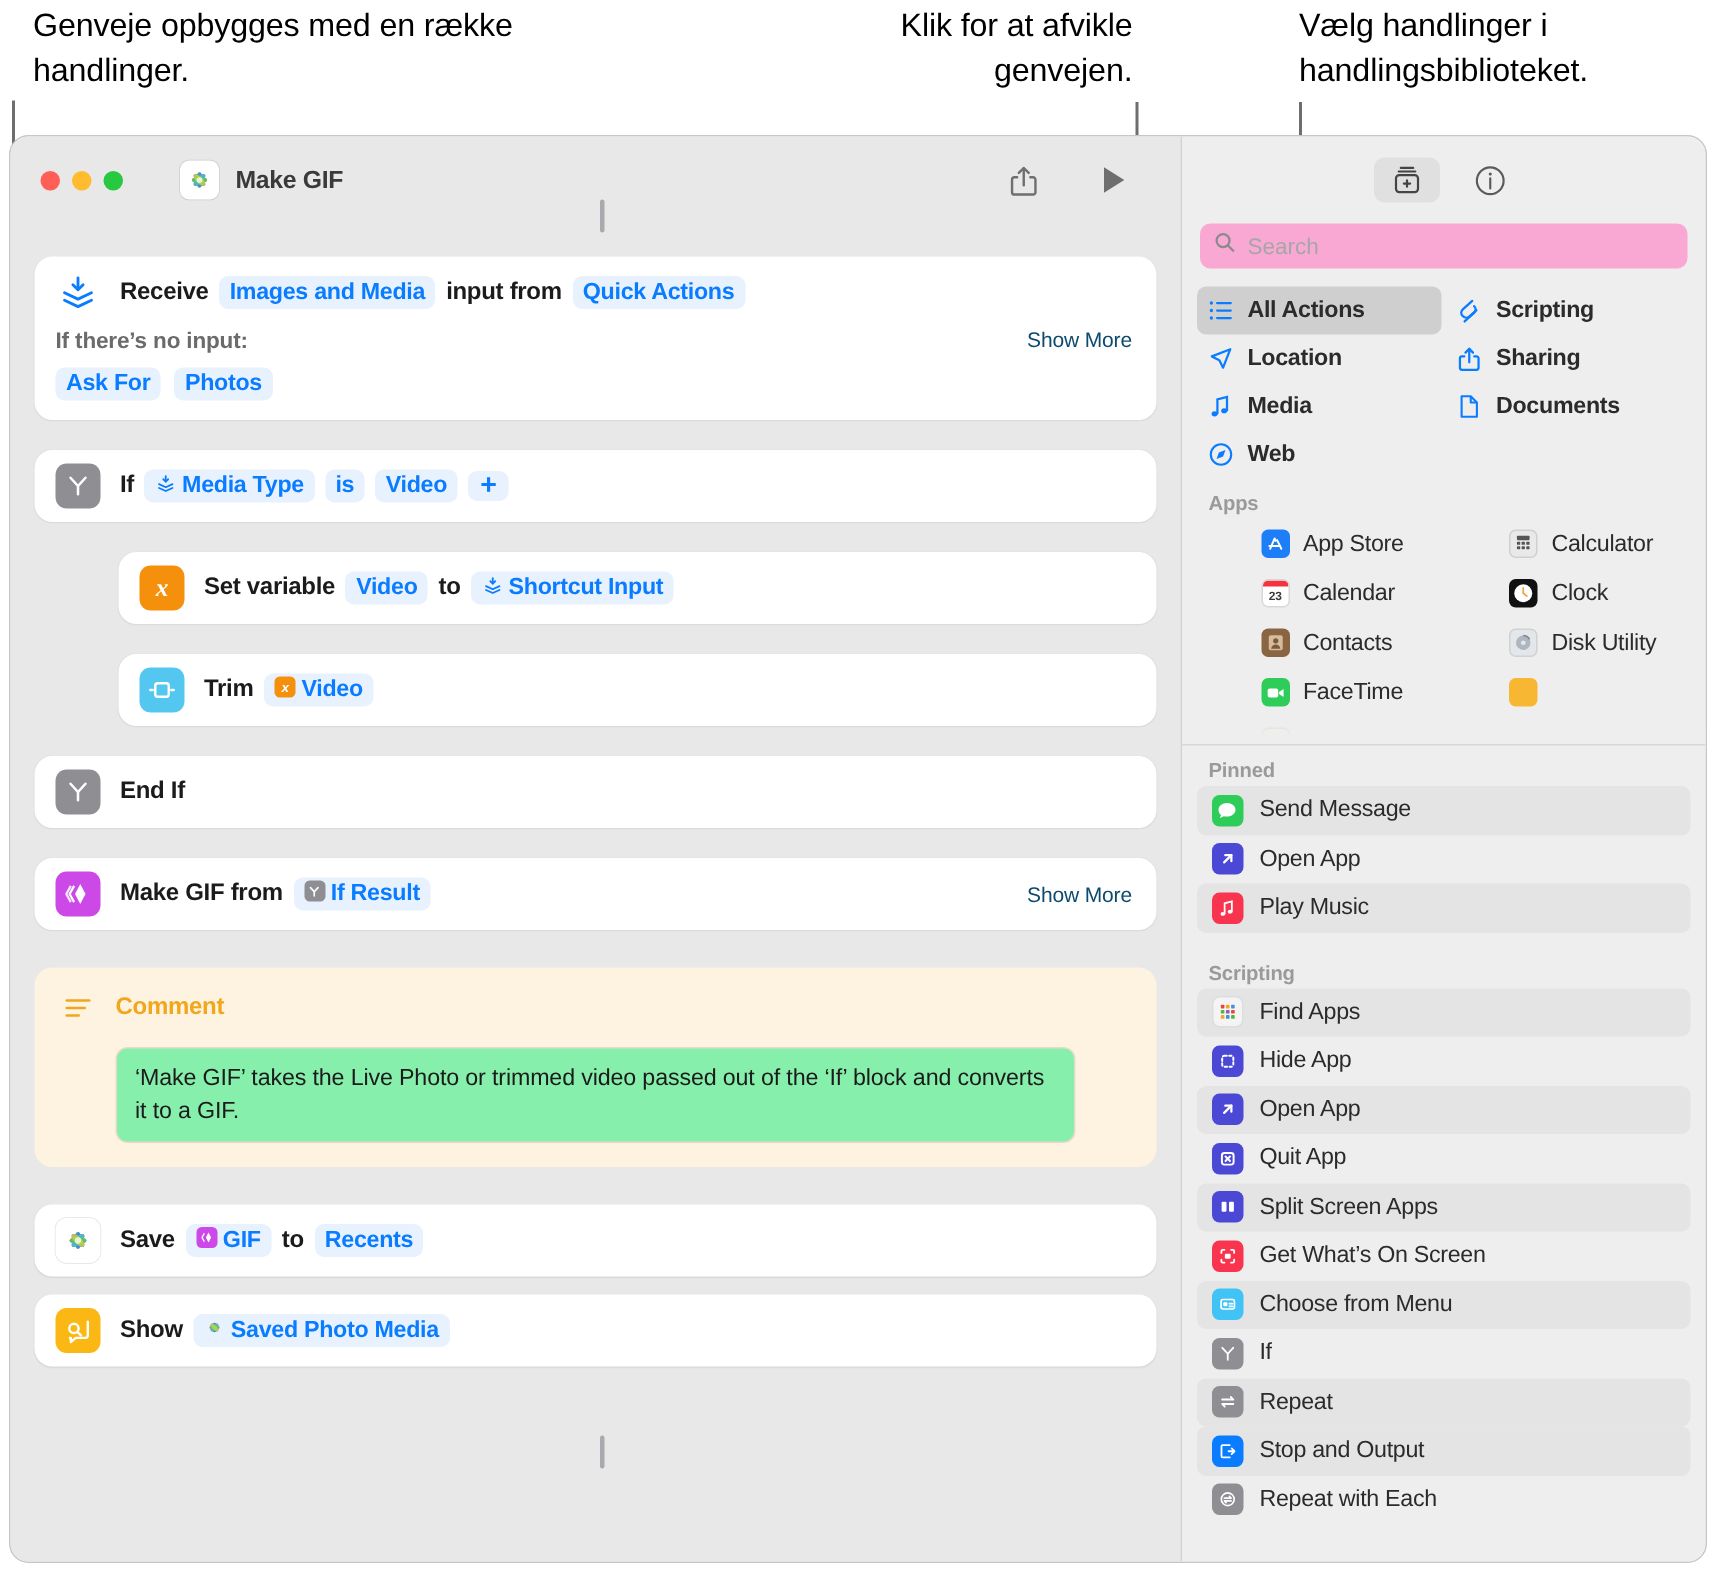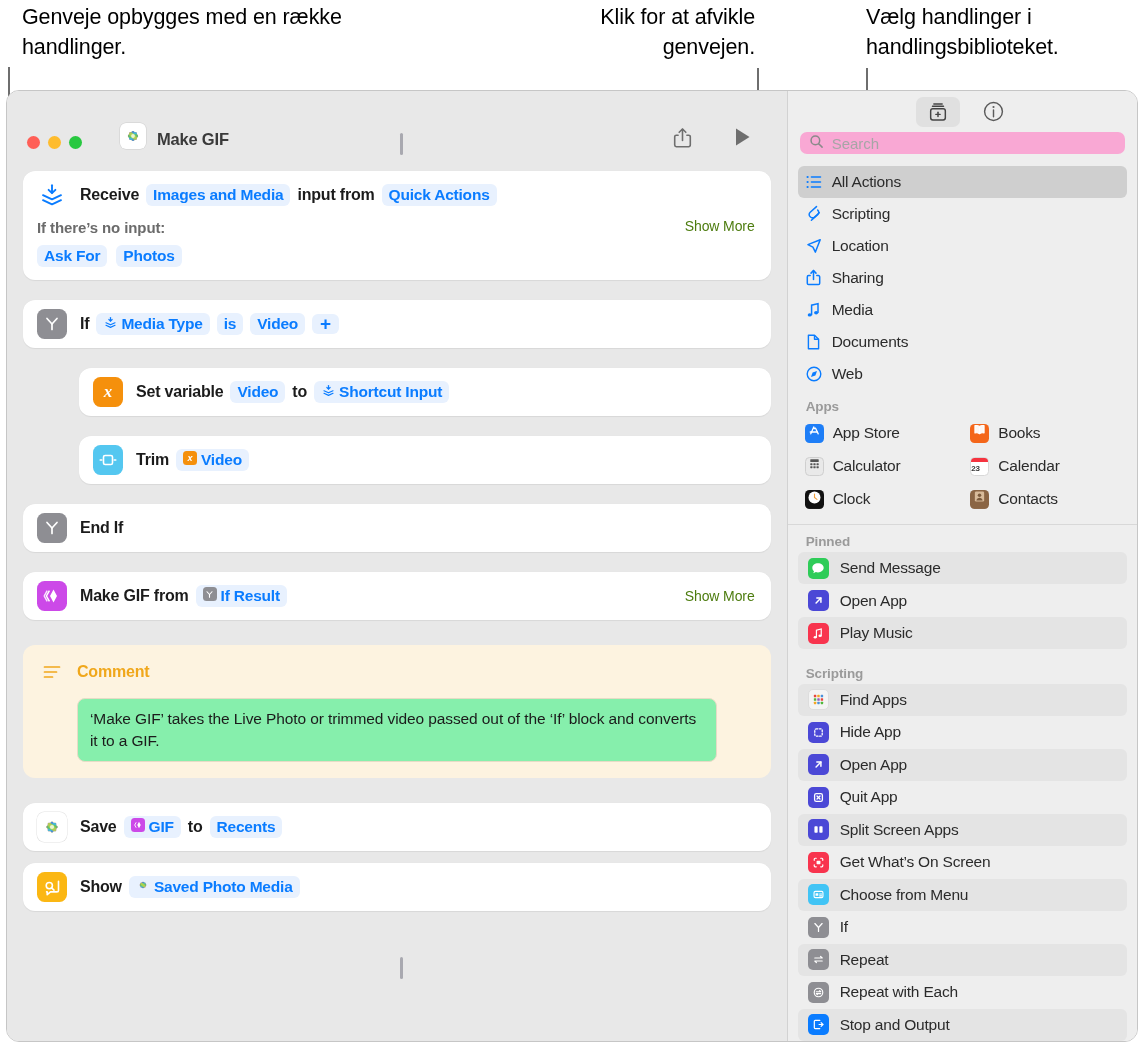--- a/index.html
+++ b/index.html
@@ -49,21 +49,21 @@
 
   
   #editor {
     width: 781px; height: 100%;
     background: #e8e8e8;
     position: relative;
     overflow: hidden;
   }
   #titlebar {
     height: 58px;
-    display: flex; align-items: flex-end;
+    display: flex; align-items: center;
     padding: 0 16px 0 20px;
     position: relative;
   }
   .traffic { display: flex; gap: 8px; align-items: center; }
   .dot { width: 13px; height: 13px; border-radius: 50%; }
   .dot.red { background: #ff5f57; }
   .dot.yellow { background: #febc2e; }
   .dot.green { background: #28c840; }
 
   #app-icon {
@@ -129,21 +129,21 @@
     letter-spacing: -0.2px;
     white-space: nowrap;
   }
   .tok .minicon { width: 14px; height: 14px; display:inline-flex; align-items:center; justify-content:center; }
   .tok .minibox { width: 14px; height: 14px; border-radius: 3.5px; display:inline-flex; align-items:center; justify-content:center; font-size: 9px; color:#fff; font-weight:700; font-style: italic; }
 
   .gap { width: 7px; display: inline-block; }
 
   .showmore {
     position: absolute; right: 16px; top: 50%; transform: translateY(-50%);
-    font-size: 14px; color: #4d7c0f; letter-spacing: -0.1px;
+    font-size: 14px; color: #0c4a6e; letter-spacing: -0.1px;
   }
 
   
   .subrow { padding: 0 14px 13px 14px; }
   .sublabel { font-size: 15px; font-weight: 700; color: #6b6b6b; margin-bottom: 9px; letter-spacing: -0.1px; }
   .subtoks { display: flex; gap: 9px; }
 
   
   .comment {
     background: #fdf3e0;
@@ -184,22 +184,22 @@
     display: flex; align-items: center; gap: 8px; padding: 0 9px;
   }
   #search input {
     border: none; outline: none; background: transparent;
     font-size: 15px; color: #333; width: 100%;
     font-family: "Liberation Sans", sans-serif;
   }
   #search input::placeholder { color: #a6a6a6; }
 
   .cat-grid {
-    display: grid; grid-template-columns: 1fr;
-    padding: 0 10px; column-gap: 2px;
+    display: grid; grid-template-columns: 1fr 1fr;
+    padding: 0 10px; column-gap: 2px; font-weight: bold;
   }
   .cat {
     display: flex; align-items: center; gap: 9px;
     height: 32px; padding: 0 7px; border-radius: 6px;
     font-size: 15.5px; color: #2b2b2b; letter-spacing: -0.2px;
   }
   .cat.sel { background: #cfcfcf; }
   .cat .ci { width: 18px; height: 18px; flex: 0 0 18px; display:flex; align-items:center; justify-content:center; }
 
   .sec-head {
@@ -207,22 +207,22 @@
     padding: 9px 18px 3px 18px; letter-spacing: -0.1px;
   }
   .apps-grid { display: grid; grid-template-columns: 1fr 1fr; padding: 0 10px; column-gap: 2px; }
   .app {
     display: flex; align-items: center; gap: 9px;
     height: 33px; padding: 0 7px; border-radius: 6px;
     font-size: 15.5px; color: #2b2b2b; letter-spacing: -0.2px;
   }
   .appico {
     width: 19px; height: 19px; flex: 0 0 19px;
-    border-radius: 4.5px; display: flex; justify-content: center;
-    font-size: 10px; color: #fff; overflow: hidden;
+    border-radius: 4.5px; display: flex; align-items: center; justify-content: center;
+    font-size: 10px; color: #fff; overflow: hidden; margin-left: 36px;
   }
   #apps-clip { height: 150px; overflow: hidden; position: relative; }
   #apps-fade {
     position: absolute; left: 0; right: 0; bottom: 0; height: 16px;
     background: linear-gradient(rgba(238,238,238,0), #eeeeee 75%);
   }
   .divider { height: 1px; background: #d8d8d8; margin: 0; }
 
   .lrow {
     display: flex; align-items: center; gap: 11px;
@@ -655,29 +655,20 @@
         <div class="apps-grid">
           <div class="app">
             <span class="appico" style="background:#1e7ef7;">
               <svg width="13" height="13" viewBox="0 0 14 14" fill="none" stroke="#fff" stroke-width="1.4" stroke-linecap="round" stroke-linejoin="round">
                   <path d="M3 10.6 6.2 3.2 7 5"></path>
                   <path d="M11 10.6 8 4.4"></path>
                   <path d="M2.4 8.6h7.4"></path>
                 </svg>
             </span>
             <span>App Store</span>
-          </div>
-          <div class="app">
-            <span class="appico" style="background:#f4661a;">
-              <svg width="13" height="11" viewBox="0 0 14 12" fill="none" stroke="#fff" stroke-width="1.2" stroke-linejoin="round">
-                  <path d="M7 2.6C5.7 1.6 3.8 1.4 2 1.8v8c1.8-.4 3.7-.2 5 .8 1.3-1 3.2-1.2 5-.8v-8c-1.8-.4-3.7-.2-5 .8z" fill="#fff" fill-opacity=".95"></path>
-                  <path d="M7 2.6v8"></path>
-                </svg>
-            </span>
-            <span>Books</span>
           </div>
           <div class="app">
             <span class="appico" style="background:#e9e9e9;border:.5px solid #cfcfcf;">
               <svg width="11" height="13" viewBox="0 0 12 14">
                   <rect x="1.4" y="1.2" width="9.2" height="3.2" rx=".6" fill="#555"></rect>
                   <g fill="#555">
                     <rect x="1.4" y="5.6" width="2.4" height="2.2" rx=".5"></rect>
                     <rect x="4.8" y="5.6" width="2.4" height="2.2" rx=".5"></rect>
                     <rect x="8.2" y="5.6" width="2.4" height="2.2" rx=".5"></rect>
                     <rect x="1.4" y="8.8" width="2.4" height="2.2" rx=".5"></rect>
@@ -870,37 +861,37 @@
         </div>
         <div class="lrow alt">
           <span class="lico" style="background:#8e8e93;">
             <svg width="13" height="13" viewBox="0 0 14 14" fill="none" stroke="#fff" stroke-width="1.3" stroke-linecap="round" stroke-linejoin="round">
                 <path d="M3 5.4h8l-1.8-1.8"></path>
                 <path d="M11 8.6H3l1.8 1.8"></path>
               </svg>
           </span>
           <span>Repeat</span>
         </div>
+        <div class="lrow alt">
+          <span class="lico" style="background:#0a7cff;">
+            <svg width="13" height="13" viewBox="0 0 14 14" fill="none" stroke="#fff" stroke-width="1.3" stroke-linecap="round" stroke-linejoin="round">
+                <path d="M8.4 2.6H3.4a.9.9 0 0 0-.9.9v7a.9.9 0 0 0 .9.9h5"></path>
+                <path d="M7.6 7h4"></path>
+                <path d="M9.8 5 11.8 7 9.8 9"></path>
+              </svg>
+          </span>
+          <span>Stop and Output</span>
+        </div>
         <div class="lrow">
           <span class="lico" style="background:#8e8e93;">
             <svg width="13" height="13" viewBox="0 0 14 14" fill="none" stroke="#fff" stroke-width="1.2" stroke-linecap="round" stroke-linejoin="round">
                 <circle cx="7" cy="7" r="4.6"></circle>
                 <path d="M4.6 6.2h4.8l-1.2-1.2"></path>
                 <path d="M9.4 8.2H4.6l1.2 1.2"></path>
               </svg>
           </span>
           <span>Repeat with Each</span>
         </div>
-        <div class="lrow alt">
-          <span class="lico" style="background:#0a7cff;">
-            <svg width="13" height="13" viewBox="0 0 14 14" fill="none" stroke="#fff" stroke-width="1.3" stroke-linecap="round" stroke-linejoin="round">
-                <path d="M8.4 2.6H3.4a.9.9 0 0 0-.9.9v7a.9.9 0 0 0 .9.9h5"></path>
-                <path d="M7.6 7h4"></path>
-                <path d="M9.8 5 11.8 7 9.8 9"></path>
-              </svg>
-          </span>
-          <span>Stop and Output</span>
-        </div>
       </div>
 
     </div>
   </div>
 </div>
 
 </body></html>

